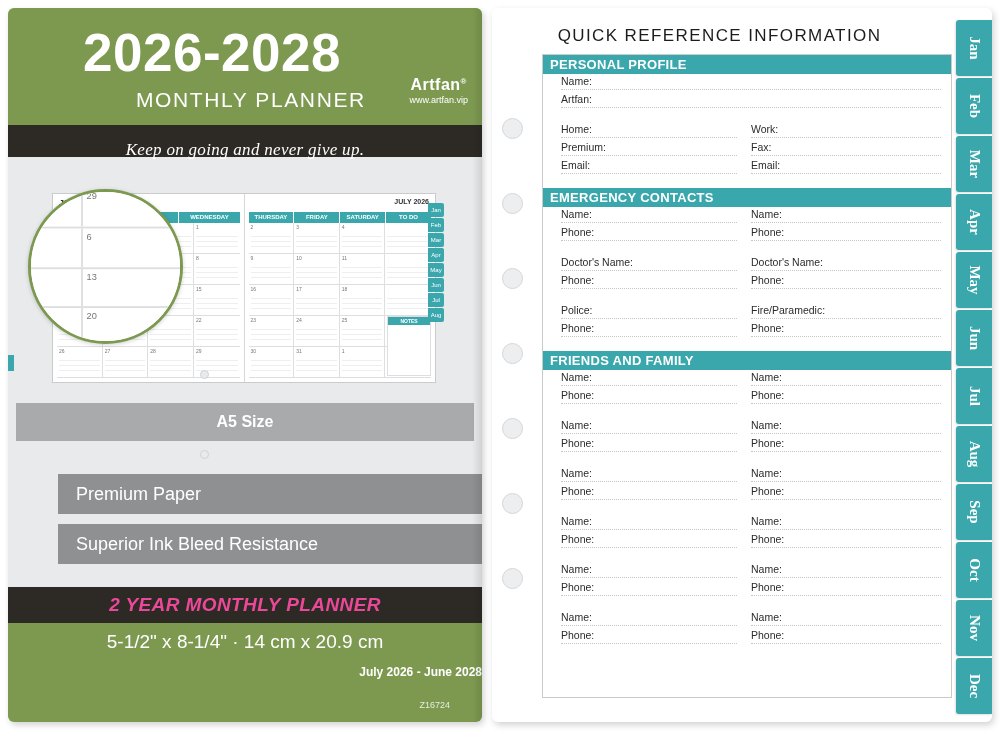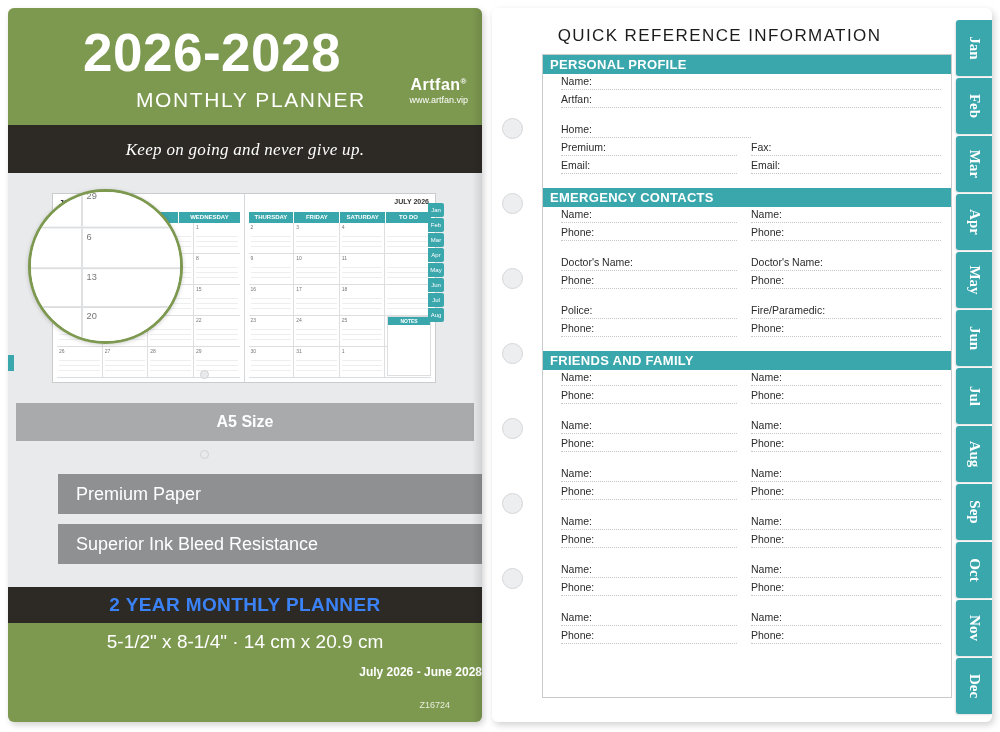--- a/index.html
+++ b/index.html
@@ -40,21 +40,21 @@
     font-size: 21px; color: #ffffff; letter-spacing: 1.6px;
   }
   .brand {
     position:absolute; right: 14px; top: 68px; text-align: center;
   }
   .brand-name { font-size: 16px; color: #ffffff; font-weight: bold; letter-spacing: 0.5px;}
   .brand-name sup { font-size: 8px; vertical-align: super; }
   .brand-url { font-size: 9px; color: #ffffff; margin-top: 1px; }
 
   .cover-band {
-    position:absolute; left:0; top:117px; width:100%; height:48px;
+    position:absolute; left:0; top:117px; width:100%; height:32px;
     background: #2d2a26;
   }
   .cover-band span {
     display:block; text-align:center; line-height:50px;
     color:#ffffff; font-size:17px; font-style: italic;
     font-family: "Liberation Serif", serif;
     letter-spacing: 0.3px;
   }
 
   .cover-photo {
@@ -155,22 +155,22 @@
   .feature.f2 { top:516px; }
 
   .cover-foot {
     position:absolute; left:0; bottom:0; width:100%; height:135px;
     background:#7d9950;
   }
   .foot-band {
     position:absolute; left:0; top:0; width:100%; height:36px; background:#2d2a26;
   }
   .foot-band span {
-    display:block; text-align:center; line-height:36px; color:#3b82f6;
-    font-size:19px; font-weight:bold; letter-spacing:0.4px;
+    display:block; text-align:center; line-height:36px; color:#ec4899;
+    font-size:19px; font-weight:bold; letter-spacing:0.4px;font-style:italic;
   }
   .foot-dim {
     position:absolute; left:0; top:44px; width:100%; text-align:center;
     color:#ffffff; font-size:19px;
   }
   .foot-range {
     position:absolute; left:0; top:78px; width:100%; text-align:right;
     color:#ffffff; font-size:12px; font-weight:bold;
   }
   .foot-code {
@@ -518,20 +518,24 @@
         <div class="line">
             <span class="lbl">Artfan:</span>
             <span class="rule"></span>
           </div>
         <div class="gap"></div>
         <div class="two">
           <div>
               <span class="lbl">Home:</span>
               <span class="rule"></span>
             </div>
+          <div>
+              <span class="lbl">Work:</span>
+              <span class="rule"></span>
+            </div>
         </div>
         <div class="two">
           <div>
               <span class="lbl">Premium:</span>
               <span class="rule"></span>
             </div>
           <div>
               <span class="lbl">Fax:</span>
               <span class="rule"></span>
             </div>

